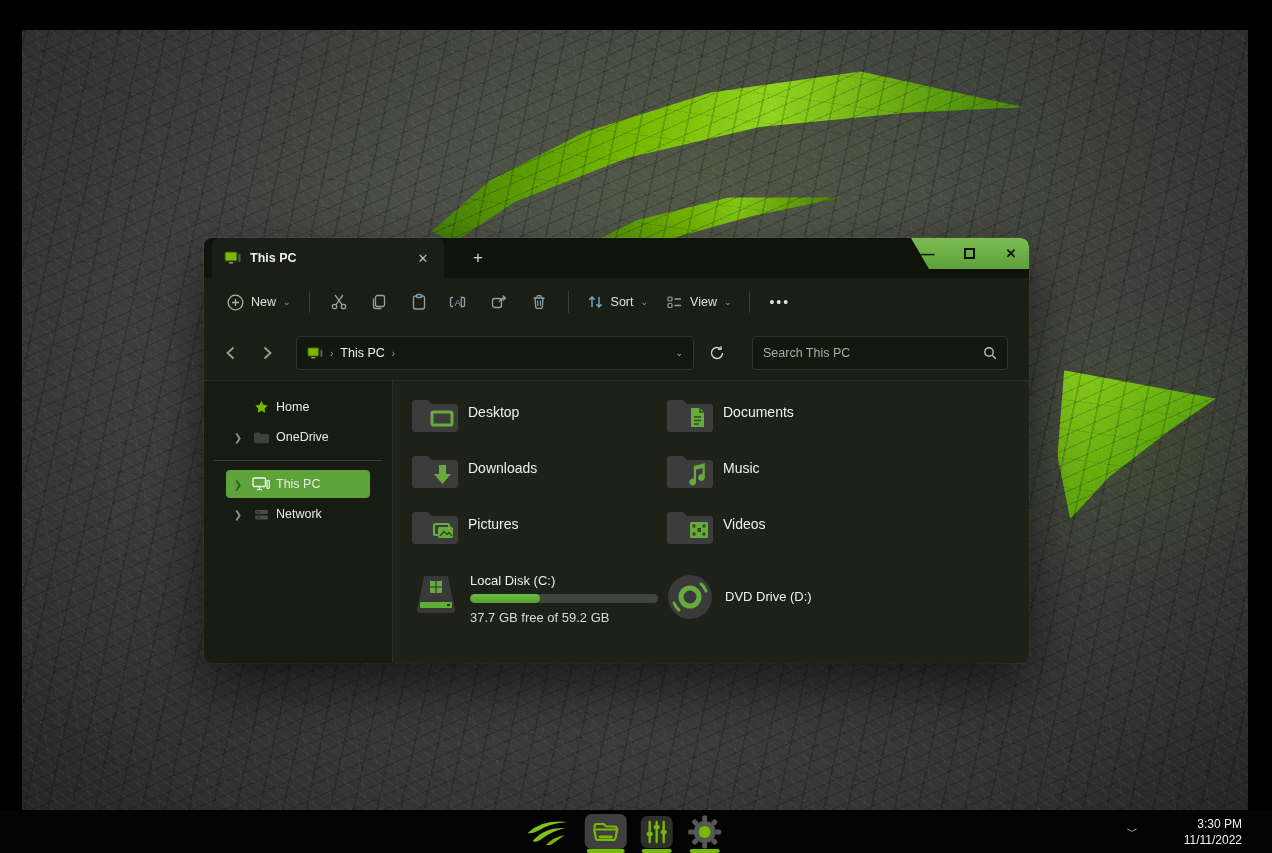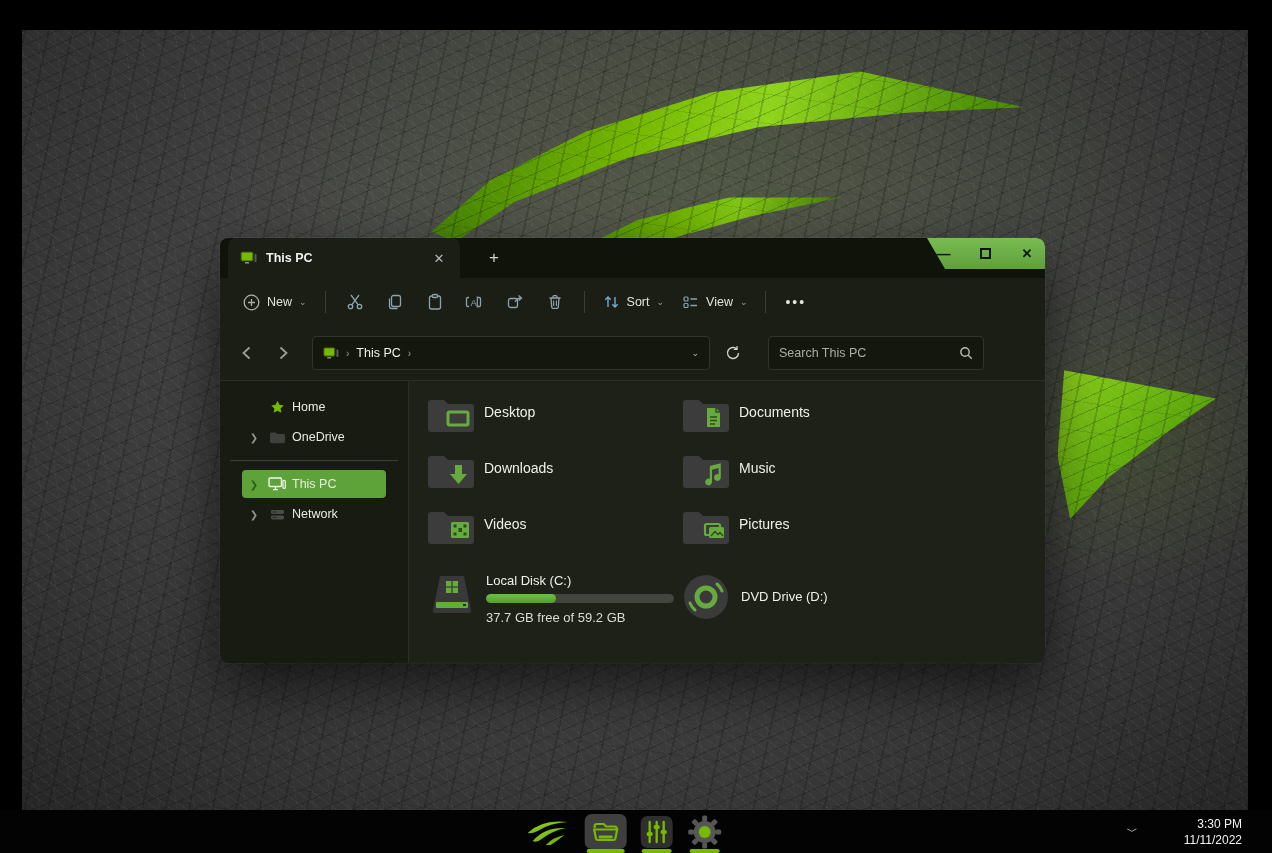--- a/index.html
+++ b/index.html
@@ -26,21 +26,21 @@
     background:linear-gradient(100deg,#3f7d07,#76b900 35%,#8fd41c 55%,#4c8e08 90%);
     clip-path:polygon(0 92%, 10% 62%, 26% 34%, 47% 12%, 72% 1%, 99% 24%, 80% 26%, 55% 33%, 33% 50%, 14% 75%, 4% 98%); }
   .claw2 { left:512px; top:168px; width:310px; height:80px; transform:rotate(-5deg);
     background:linear-gradient(100deg,#3c7a06,#6fb300 45%,#82c713 65%,#477f08 95%);
     clip-path:polygon(0 95%, 12% 55%, 34% 22%, 64% 4%, 100% 16%, 70% 30%, 40% 52%, 15% 82%, 5% 100%); }
   .claw3 { left:1036px; top:330px; width:186px; height:165px; transform:rotate(2deg);
     background:linear-gradient(135deg,#8fd41c,#5aa50b 55%,#35700a);
     clip-path:polygon(2% 8%, 84% 22%, 60% 42%, 28% 72%, 8% 98%, 0 60%); }
 
   
-  .window { position:absolute; left:220px; top:238px; width:825px; height:425px;
+  .window { position:absolute; left:204px; top:238px; width:825px; height:425px;
     border-radius:8px; background:#701a75; box-shadow:0 24px 60px rgba(0,0,0,.65), 0 0 0 1px rgba(255,255,255,.05);
     overflow:hidden; }
   .titlebar { position:relative; height:40px; background:#0f130a; }
   .tab { position:absolute; left:8px; top:0; width:232px; height:40px; background:#1a1e14;
     border-radius:8px 8px 0 0; display:flex; align-items:center; padding:0 12px; gap:9px; }
   .tab-title { color:#f0f0f0; font-size:12.5px; font-weight:bold; flex:1; }
   .tab-close { color:#b9b9b9; font-size:13px; width:18px; text-align:center; cursor:default; }
   .newtab { position:absolute; left:262px; top:9px; width:24px; height:24px; color:#d5d5d5;
     font-size:17px; text-align:center; line-height:22px; }
   .caption-controls { position:absolute; right:0; top:0; width:140px; height:31px;
@@ -62,21 +62,21 @@
   .dots { color:#dfe3d9; font-size:14px; letter-spacing:2px; padding:0 10px; }
 
   .addressrow { height:54px; background:#1a1e14; display:flex; align-items:center; padding:0 12px; gap:6px; }
   .nav-btn { width:30px; height:30px; display:flex; align-items:center; justify-content:center; }
   .addressbar { width:398px; height:34px; margin-left:8px; background:#13170d; border:1px solid #30342a;
     border-radius:4px; display:flex; align-items:center; padding:0 10px; gap:7px; }
   .crumb-sep { color:#9aa194; font-size:10px; }
   .crumb { color:#eef1ea; font-size:12.5px; }
   .addr-caret { margin-left:auto; color:#b9b9b9; font-size:9px; }
   .refresh { width:30px; height:30px; display:flex; align-items:center; justify-content:center; margin-left:2px; }
-  .searchbox { width:216px; height:34px; margin-left:14px; background:#13170d; border:1px solid #30342a;
+  .searchbox { width:256px; height:34px; margin-left:14px; background:#13170d; border:1px solid #30342a;
     border-radius:4px; display:flex; align-items:center; padding:7px 10px; }
   .searchbox input { flex:1; background:transparent; border:0; outline:0; color:#cfcfcf;
     font-size:12.5px; font-family:"Liberation Sans", sans-serif; }
   .searchbox input::placeholder { color:#a9ada3; }
   .rowline { height:1px; background:#2a2e24; }
 
   .body { display:flex; height:282px; }
   .sidebar { width:188px; background:#171b11; padding-top:10px; position:relative; }
   .side-item { height:28px; margin:2px 22px; border-radius:4px; display:flex; align-items:center; gap:4px; padding:0 4px; }
   .side-item.selected { background:#5da339; }
@@ -328,37 +328,37 @@
         <div class="tile">
           <svg width="50" height="42" viewBox="0 0 50 42">
             <path d="M2 8 q0-3 3-3 h13 l4 4 h23 q3 0 3 3 v22 q0 3-3 3 H5 q-3 0-3-3z" fill="#3c3c3c"></path>
             <path d="M31 31 a3.4 3.4 0 1 1 -2.2-3.2 V15 l11-2.8 v14.3 a3.4 3.4 0 1 1 -2.2-3.2 V17 l-6.6 1.7z" fill="#67ab3f"></path>
           </svg>
           <span class="tile-label">Music</span>
         </div>
         <div class="tile">
           <svg width="50" height="42" viewBox="0 0 50 42">
             <path d="M2 8 q0-3 3-3 h13 l4 4 h23 q3 0 3 3 v22 q0 3-3 3 H5 q-3 0-3-3z" fill="#3c3c3c"></path>
+            <rect x="24" y="17" width="15" height="11" rx="1.5" fill="none" stroke="#67ab3f" stroke-width="2.2"></rect>
+            <rect x="28" y="20" width="15" height="11" rx="1.5" fill="#67ab3f"></rect>
+            <path d="M30 29 l4-4.5 3 3 2-2 3 3.5" fill="none" stroke="#2c4d18" stroke-width="1.4"></path>
+          </svg>
+          <span class="tile-label">Pictures</span>
+        </div>
+        <div class="tile">
+          <svg width="50" height="42" viewBox="0 0 50 42">
+            <path d="M2 8 q0-3 3-3 h13 l4 4 h23 q3 0 3 3 v22 q0 3-3 3 H5 q-3 0-3-3z" fill="#3c3c3c"></path>
             <rect x="25" y="15" width="18" height="16" rx="1.5" fill="#67ab3f"></rect>
             <rect x="27.5" y="17.5" width="3" height="3" fill="#2c4d18"></rect>
               <rect x="27.5" y="25.5" width="3" height="3" fill="#2c4d18"></rect>
             <rect x="37.5" y="17.5" width="3" height="3" fill="#2c4d18"></rect>
               <rect x="37.5" y="25.5" width="3" height="3" fill="#2c4d18"></rect>
             <rect x="32.5" y="21" width="3.5" height="4" fill="#2c4d18"></rect>
           </svg>
           <span class="tile-label">Videos</span>
-        </div>
-        <div class="tile">
-          <svg width="50" height="42" viewBox="0 0 50 42">
-            <path d="M2 8 q0-3 3-3 h13 l4 4 h23 q3 0 3 3 v22 q0 3-3 3 H5 q-3 0-3-3z" fill="#3c3c3c"></path>
-            <rect x="24" y="17" width="15" height="11" rx="1.5" fill="none" stroke="#67ab3f" stroke-width="2.2"></rect>
-            <rect x="28" y="20" width="15" height="11" rx="1.5" fill="#67ab3f"></rect>
-            <path d="M30 29 l4-4.5 3 3 2-2 3 3.5" fill="none" stroke="#2c4d18" stroke-width="1.4"></path>
-          </svg>
-          <span class="tile-label">Pictures</span>
         </div>
       </div>
 
       <div class="drives">
         <div class="drive-tile">
           <svg width="52" height="52" viewBox="0 0 52 52">
             <path d="M14 8 h24 l7 34 q.5 3-2.5 3 h-33 q-3 0-2.5-3z" fill="#383838"></path>
             <rect x="20" y="13" width="5.4" height="5.4" fill="#67ab3f"></rect>
               <rect x="26.6" y="13" width="5.4" height="5.4" fill="#67ab3f"></rect>
             <rect x="20" y="19.6" width="5.4" height="5.4" fill="#67ab3f"></rect>

